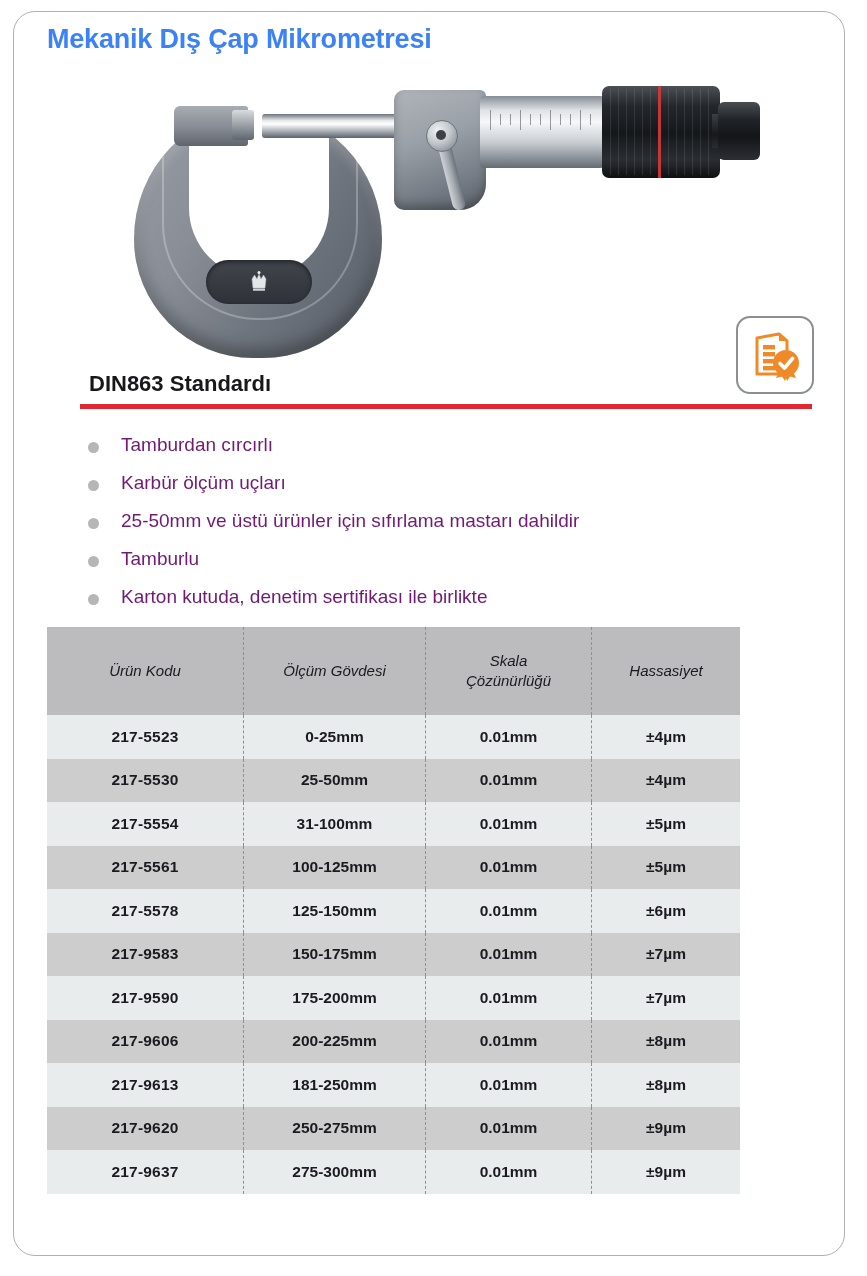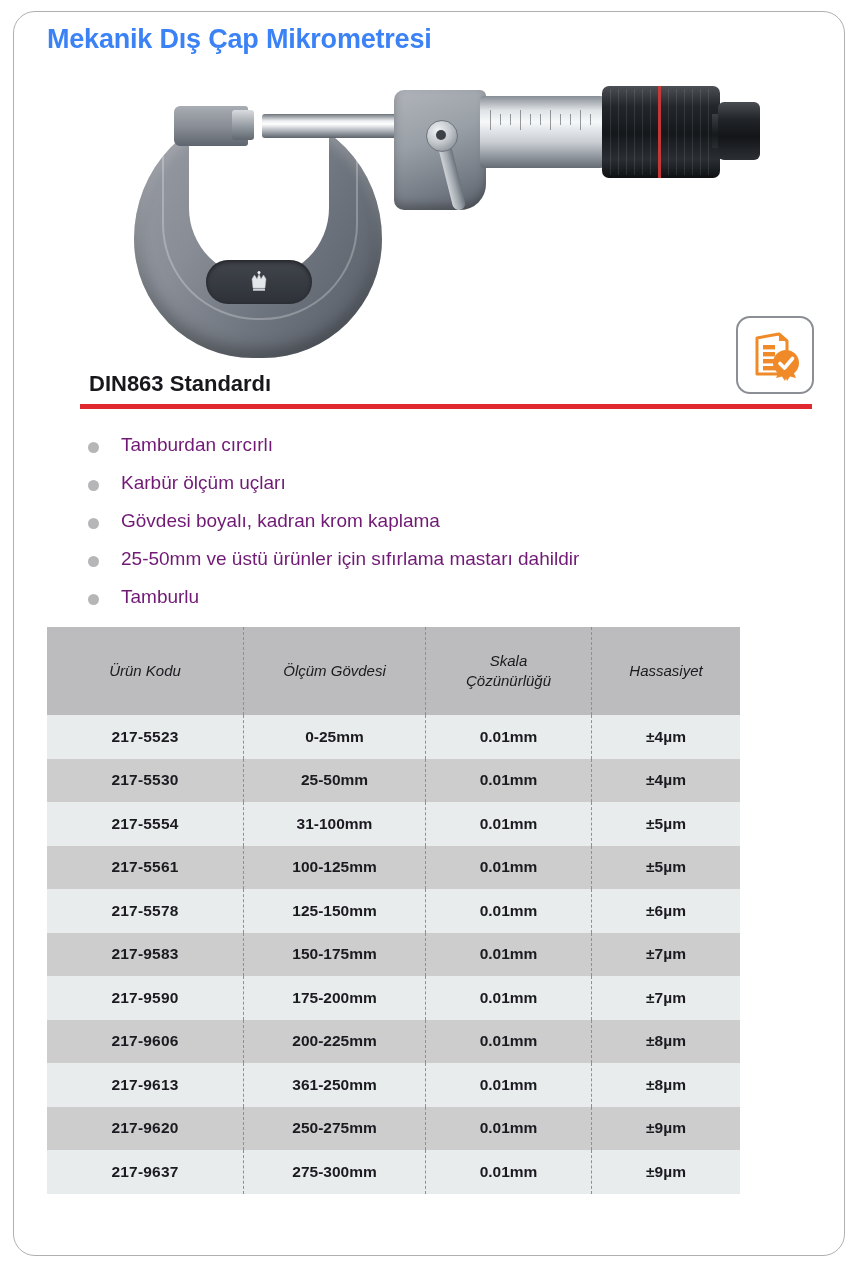--- a/index.html
+++ b/index.html
@@ -429,24 +429,20 @@
   <div class="feature-row">
     <span class="feature-dot"></span>
     <span class="feature-text">Tamburdan cırcırlı</span>
   </div>
   <div class="feature-row">
     <span class="feature-dot"></span>
     <span class="feature-text">Karbür ölçüm uçları</span>
   </div>
   <div class="feature-row">
     <span class="feature-dot"></span>
-    <span class="feature-text">Gövdesi boyalı, kadran krom kaplama</span>
-  </div>
-  <div class="feature-row">
-    <span class="feature-dot"></span>
     <span class="feature-text">25-50mm ve üstü ürünler için sıfırlama mastarı dahildir</span>
   </div>
   <div class="feature-row">
     <span class="feature-dot"></span>
     <span class="feature-text">Tamburlu</span>
   </div>
   <div class="feature-row">
     <span class="feature-dot"></span>
     <span class="feature-text">Karton kutuda, denetim sertifikası ile birlikte</span>
   </div>
@@ -508,21 +504,21 @@
       <td>±7µm</td>
     </tr>
     <tr>
       <td class="code-cell">217-9606</td>
       <td>200-225mm</td>
       <td>0.01mm</td>
       <td>±8µm</td>
     </tr>
     <tr>
       <td class="code-cell">217-9613</td>
-      <td>361-250mm</td>
+      <td>181-250mm</td>
       <td>0.01mm</td>
       <td>±8µm</td>
     </tr>
     <tr>
       <td class="code-cell">217-9620</td>
       <td>250-275mm</td>
       <td>0.01mm</td>
       <td>±9µm</td>
     </tr>
     <tr>

